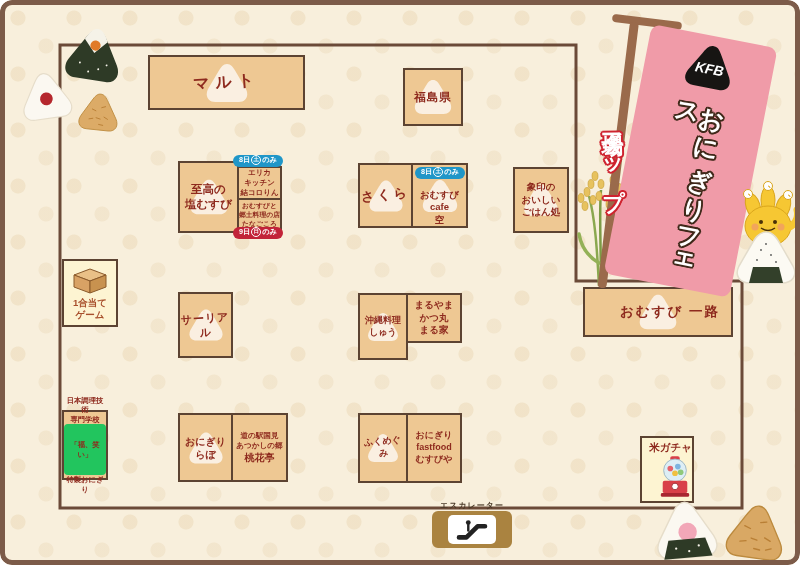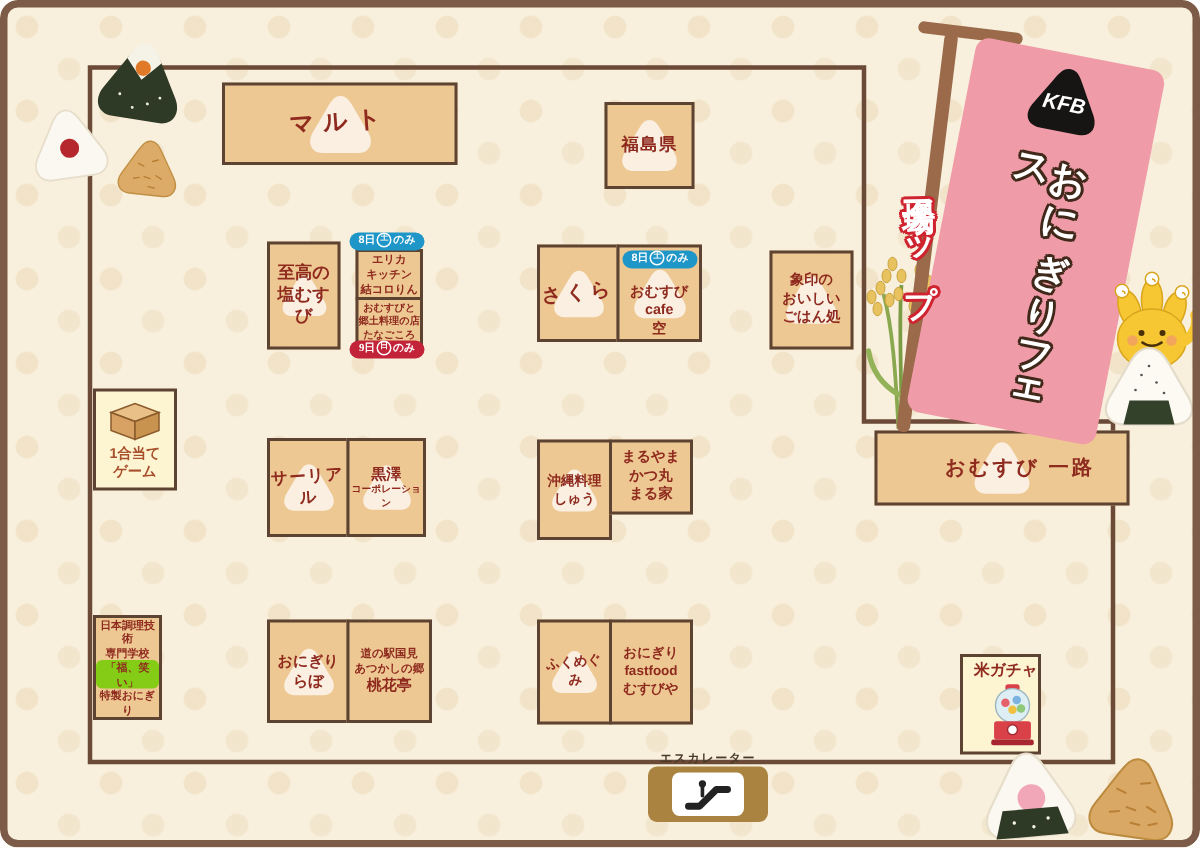--- a/index.html
+++ b/index.html
@@ -24,58 +24,58 @@
   }
   .booth .lines{position:relative;z-index:2;line-height:1.3;}
   .booth .oni{position:absolute;left:50%;top:50%;transform:translate(-50%,-50%);
     width:78%;height:86%;z-index:1;opacity:.72;}
   .cream{background:#fdf4d2;margin-top:24px;}
   .col{flex-direction:column;gap:2px;}
 
   #b-maruto{left:148px;top:55px;width:157px;height:55px;font-size:16px;letter-spacing:6px;}
   #b-maruto .lines{transform:rotate(-4deg);}
   #b-fukushima{left:403px;top:68px;width:60px;height:58px;font-size:11.5px;letter-spacing:1px;}
-  #b-shiko{left:178px;top:161px;width:49px;height:72px;font-size:11.5px;}
+  #b-shiko{left:178px;top:161px;width:61px;height:72px;font-size:11.5px;}
   #b-erika{left:237px;top:166px;width:45px;height:34px;font-size:7.5px;}
   #b-tanagokoro{left:237px;top:198px;width:45px;height:35px;font-size:6.8px;}
   #b-sakura{left:358px;top:163px;width:55px;height:65px;font-size:13px;letter-spacing:3px;}
   #b-sakura .lines{transform:rotate(-6deg);}
   #b-cafe{left:411px;top:163px;width:57px;height:65px;font-size:9.5px;}
   #b-cafe .lines{margin-top:24px;}
   #b-zojirushi{left:513px;top:167px;width:56px;height:66px;font-size:9.5px;}
   #b-ichigo{left:62px;top:235px;width:56px;height:68px;font-size:9.5px;color:#a8502c;}
   #b-surreal{left:178px;top:292px;width:55px;height:66px;font-size:11px;letter-spacing:1px;}
   #b-surreal .lines{transform:rotate(-4deg);}
   #b-kurosawa{left:231px;top:292px;width:53px;height:66px;font-size:6.5px;}
   #b-kurosawa .big{font-size:10px;}
   #b-okinawa{left:358px;top:293px;width:50px;height:67px;font-size:9px;}
   #b-maruyama{left:406px;top:293px;width:56px;height:50px;font-size:9.5px;}
-  #b-ichiro{left:583px;top:287px;width:170px;height:50px;font-size:13.5px;letter-spacing:2px;padding-left:24px;}
+  #b-ichiro{left:583px;top:287px;width:150px;height:50px;font-size:13.5px;letter-spacing:2px;padding-left:24px;}
   #b-nihon{left:62px;top:410px;width:46px;height:70px;font-size:7.3px;}
-  #b-nihon .pill{background:#84cc16;border-radius:4px;display:inline-block;padding:0 2px;}
+  #b-nihon .pill{background:#22c55e;border-radius:4px;display:inline-block;padding:16px 2px;}
   #b-lab{left:178px;top:413px;width:55px;height:69px;font-size:10px;}
   #b-tokaei{left:231px;top:413px;width:57px;height:69px;font-size:7.6px;}
   #b-tokaei .big{font-size:10px;}
   #b-fukumegumi{left:358px;top:413px;width:50px;height:70px;font-size:9px;}
   #b-fukumegumi .lines{transform:rotate(-5deg);}
   #b-musubiya{left:406px;top:413px;width:56px;height:70px;font-size:9px;}
   #b-gacha{left:640px;top:412px;width:54px;height:67px;font-size:10.5px;align-items:flex-end;}
 
   
   .badge{
     position:absolute;z-index:8;height:12px;border-radius:7px;color:#fff;
     font-size:7.2px;font-weight:bold;display:flex;align-items:flex-start;justify-content:center;
     gap:1px;box-sizing:border-box;padding:0 3px;
   }
   .badge.blue{background:#1f96c8;}
   .badge.red{background:#c22339;}
   .dc{display:inline-flex;align-items:center;justify-content:center;width:8px;height:8px;
     border:1px solid #fff;border-radius:50%;font-size:5.5px;line-height:1;}
   #badge-erika{left:233px;top:155px;width:50px;}
-  #badge-tanagokoro{left:233px;top:227px;width:50px;font-family:Liberation Serif, serif;}
+  #badge-tanagokoro{left:233px;top:227px;width:50px;}
   #badge-cafe{left:415px;top:167px;width:50px;}
 
   
   .esc-label{position:absolute;left:420px;top:500px;width:104px;text-align:center;
     font-size:8px;font-weight:bold;color:#4a3a28;letter-spacing:1px;z-index:20;}
   .esc-box{position:absolute;left:432px;top:511px;width:80px;height:37px;background:#aa8340;
     border-radius:6px;display:flex;align-items:center;justify-content:center;z-index:20;}
   .esc-inner{width:48px;height:29px;background:#fff;border-radius:5px;
     display:flex;align-items:center;justify-content:center;}
 
@@ -234,30 +234,20 @@
   <div class="booth oni-slot" id="b-surreal">
     <div class="lines">
         <div>サーリアル</div>
       </div>
 
   <svg class="oni" viewBox="0 0 100 90">
     <path d="M50 6 C58 6 62 12 68 22 L88 56 C96 70 90 84 74 84 L26 84 C10 84 4 70 12 56 L32 22 C38 12 42 6 50 6 Z" fill="#ffffff"></path>
   </svg>
 </div>
 
-  <div class="booth oni-slot" id="b-kurosawa">
-    <div class="lines">
-      <div class="big">黒澤</div>
-      <div>コーポレーション</div>
-    </div>
-
-  <svg class="oni" viewBox="0 0 100 90">
-    <path d="M50 6 C58 6 62 12 68 22 L88 56 C96 70 90 84 74 84 L26 84 C10 84 4 70 12 56 L32 22 C38 12 42 6 50 6 Z" fill="#ffffff"></path>
-  </svg>
-</div>
 
   <div class="booth oni-slot" id="b-okinawa">
     <div class="lines">
       <div>沖縄料理</div>
       <div>しゅう</div>
     </div>
 
   <svg class="oni" viewBox="0 0 100 90">
     <path d="M50 6 C58 6 62 12 68 22 L88 56 C96 70 90 84 74 84 L26 84 C10 84 4 70 12 56 L32 22 C38 12 42 6 50 6 Z" fill="#ffffff"></path>
   </svg>

